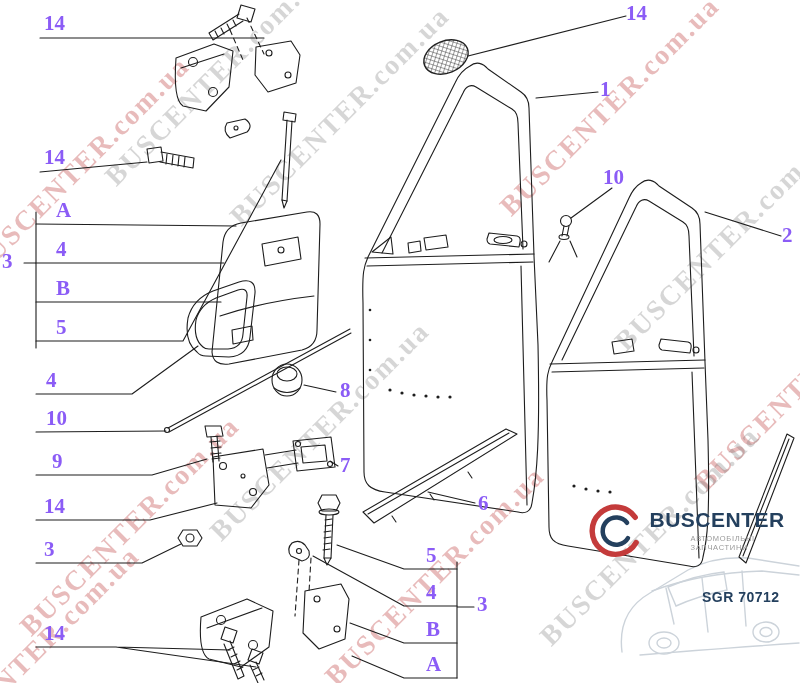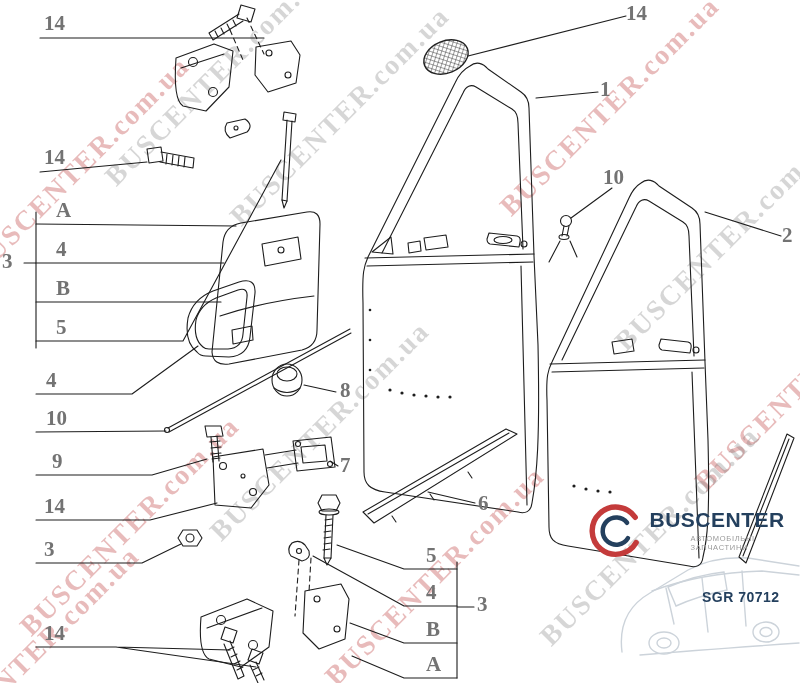--- a/index.html
+++ b/index.html
@@ -5,21 +5,21 @@
   html,body{margin:0;padding:0;background:#fff;}
   .stage{position:relative;width:800px;height:683px;background:#ffffff;overflow:hidden;
          font-family:"Liberation Sans",sans-serif;}
   .wm{position:absolute;font-family:"Liberation Serif",serif;font-weight:bold;font-size:28px;
       letter-spacing:2px;white-space:nowrap;transform:rotate(-45deg);transform-origin:0 50%;
       pointer-events:none;z-index:1;}
   .wm-red{color:rgba(201,92,92,0.42);}
   .wm-gray{color:rgba(120,120,120,0.30);}
   .art{position:absolute;left:0;top:0;z-index:2;}
   .callout{position:absolute;z-index:3;font-family:"Liberation Serif",serif;
-           font-weight:bold;font-size:21px;color:#737373;line-height:22px;}
+           font-weight:bold;font-size:21px;color:#8b5cf6;line-height:22px;}
   .logo{position:absolute;left:588px;top:500px;z-index:4;display:flex;align-items:center;gap:7px;}
   .logo-emblem{width:60px;height:60px;}
   .logo-brand{font-family:"Liberation Sans",sans-serif;font-weight:bold;font-size:21px;
               color:#24405e;letter-spacing:.5px;}
   .logo-tagline{font-family:"Liberation Sans",sans-serif;font-size:7.5px;color:#999;
                 letter-spacing:.7px;margin-top:2px;margin-left:41px;}
   .part-code{position:absolute;left:702px;top:589px;z-index:4;font-family:"Liberation Sans",sans-serif;
              font-weight:bold;font-size:14px;color:#24405e;letter-spacing:.5px;}
 </style>
 </head>

